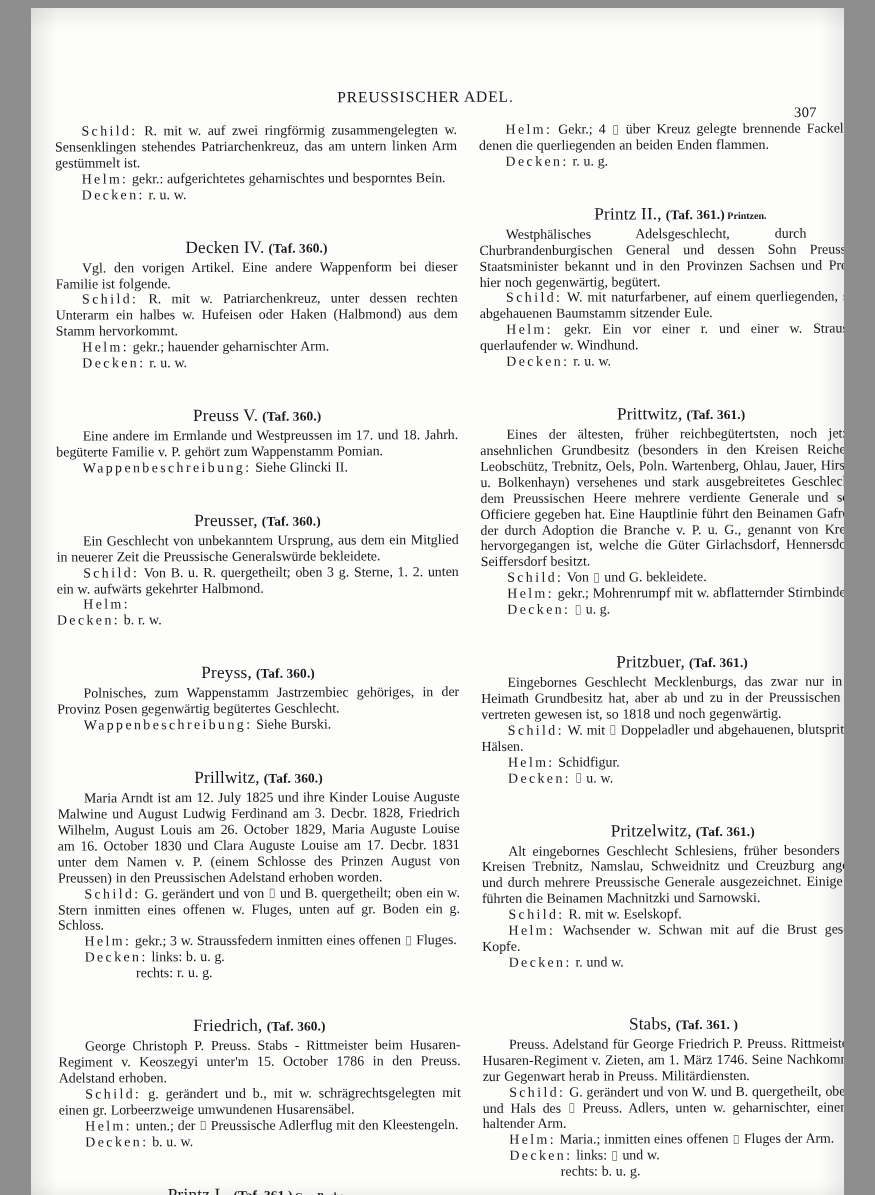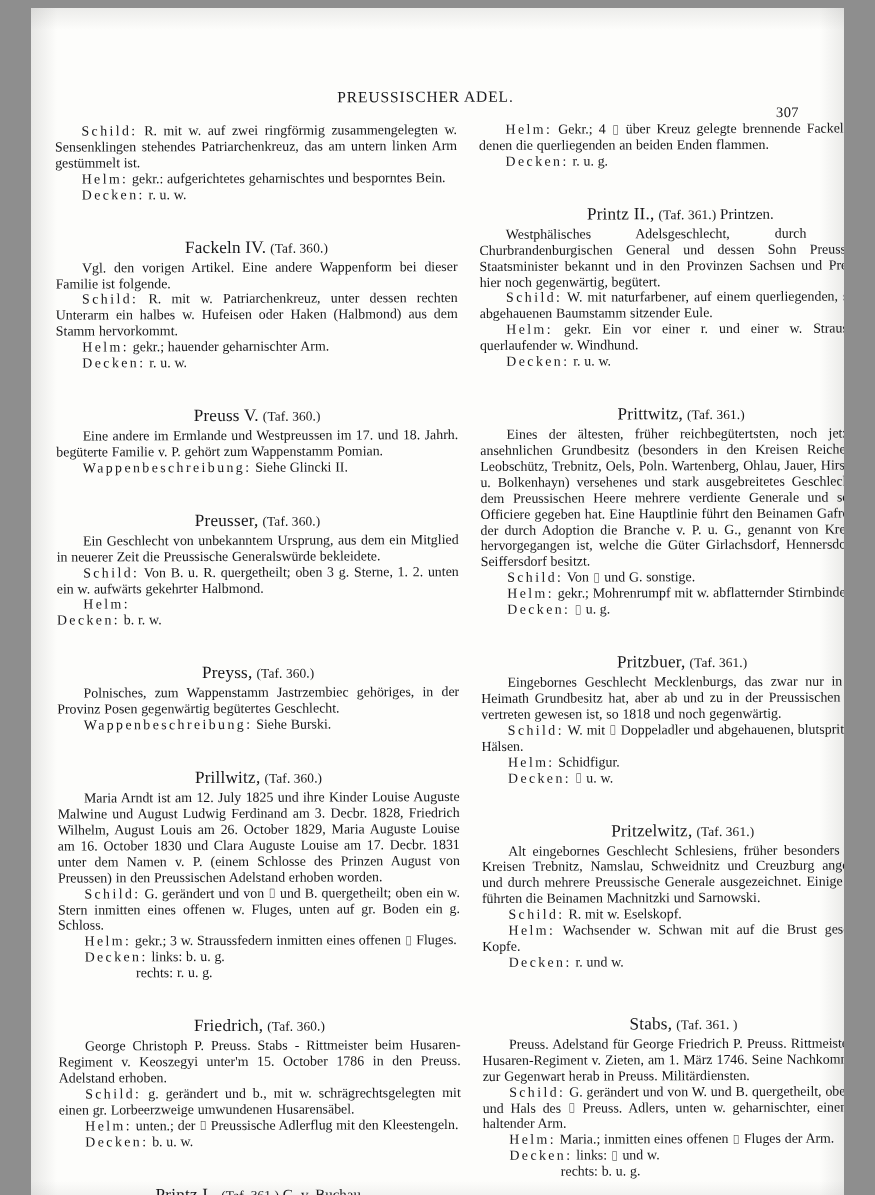--- a/index.html
+++ b/index.html
@@ -31,21 +31,21 @@
     left: 0; right: 0;
     top: 80px;
     text-align: center;
     font-size: 15.5px;
     letter-spacing: 0.9px;
     font-weight: 400;
     transform: translateX(-12px) rotate(-0.22deg);
   }
   .folio {
     position: absolute;
-    right: 45px;
+    right: 27px;
     top: 96px;
     font-size: 14.5px;
     letter-spacing: 0.4px;
     transform: rotate(-0.22deg);
   }
 
   
   .columns {
     position: absolute;
     top: 114px;
@@ -68,26 +68,26 @@
     margin: 18px 0 1px 0;
     line-height: 1.22;
   }
   .entry-head .nm {
     font-weight: normal;
     font-size: 17.2px;
     letter-spacing: 0.2px;
   }
   .entry-head .taf {
     font-size: 13.4px;
-    font-weight: 400;
+    font-weight: 700;
     letter-spacing: 0.1px;
   }
   .entry-head .suffix {
-    font-size: 15px;
-    font-weight: 400;
+    font-size: 10px;
+    font-weight: 700;
   }
 
   p.para {
     margin: 0;
     font-size: 13.9px;
     line-height: 1.145;
     text-align: justify;
     text-indent: 1.9em;
     hyphens: manual;
     word-spacing: 0.02em;
@@ -127,21 +127,21 @@
 
       <div>
         <p class="para"><span class="lbl">Schild:</span><span> R. mit w. auf zwei ringförmig zusammengelegten w. Sensenklingen stehendes Patriarchenkreuz, das am untern linken Arm gestümmelt ist.</span></p>
         <p class="para"><span class="lbl">Helm:</span><span> gekr.: aufgerichtetes geharnischtes und besporntes Bein.</span></p>
         <p class="para"><span class="lbl">Decken:</span><span> r. u. w.</span></p>
       </div>
 
       <div>
         <div class="spacer-md"></div>
         <div class="entry-head">
-          <span class="nm">Fackeln IV.</span>
+          <span class="nm">Decken IV.</span>
           <span class="taf">(Taf. 360.)</span>
         </div>
         <p class="para">Vgl. den vorigen Artikel. Eine andere Wappenform bei dieser Familie ist folgende.</p>
         <p class="para"><span class="lbl">Schild:</span><span> R. mit w. Patriarchenkreuz, unter dessen rechten Unterarm ein halbes w. Hufeisen oder Haken (Halbmond) aus dem Stamm hervorkommt.</span></p>
         <p class="para"><span class="lbl">Helm:</span><span> gekr.; hauender geharnischter Arm.</span></p>
         <p class="para"><span class="lbl">Decken:</span><span> r. u. w.</span></p>
       </div>
 
       <div>
         <div class="spacer-md"></div>
@@ -229,21 +229,21 @@
         <p class="para"><span class="lbl">Decken:</span><span> r. u. w.</span></p>
       </div>
 
       <div>
         <div class="spacer-md"></div>
         <div class="entry-head">
           <span class="nm">Prittwitz,</span>
           <span class="taf">(Taf. 361.)</span>
         </div>
         <p class="para">Eines der ältesten, früher reichbegütertsten, noch jetzt mit ansehnlichen Grundbesitz (besonders in den Kreisen Reichenbach, Leobschütz, Trebnitz, Oels, Poln. Wartenberg, Ohlau, Jauer, Hirschberg u. Bolkenhayn) versehenes und stark ausgebreitetes Geschlecht, das dem Preussischen Heere mehrere verdiente Generale und sonstige Officiere gegeben hat. Eine Hauptlinie führt den Beinamen Gafron, aus der durch Adoption die Branche v. P. u. G., genannt von Kreckwitz hervorgegangen ist, welche die Güter Girlachsdorf, Hennersdorf und Seiffersdorf besitzt.</p>
-        <p class="para"><span class="lbl">Schild:</span><span> Von </span><span class="blk">⌷</span><span> und G. sonstige.</span></p>
+        <p class="para"><span class="lbl">Schild:</span><span> Von </span><span class="blk">⌷</span><span> und G. bekleidete.</span></p>
         <p class="para"><span class="lbl">Helm:</span><span> gekr.; Mohrenrumpf mit w. abflatternder Stirnbinde.</span></p>
         <p class="para"><span class="lbl">Decken:</span><span> </span><span class="blk">⌷</span><span> u. g.</span></p>
       </div>
 
       <div>
         <div class="spacer-md"></div>
         <div class="entry-head">
           <span class="nm">Pritzbuer,</span>
           <span class="taf">(Taf. 361.)</span>
         </div>

